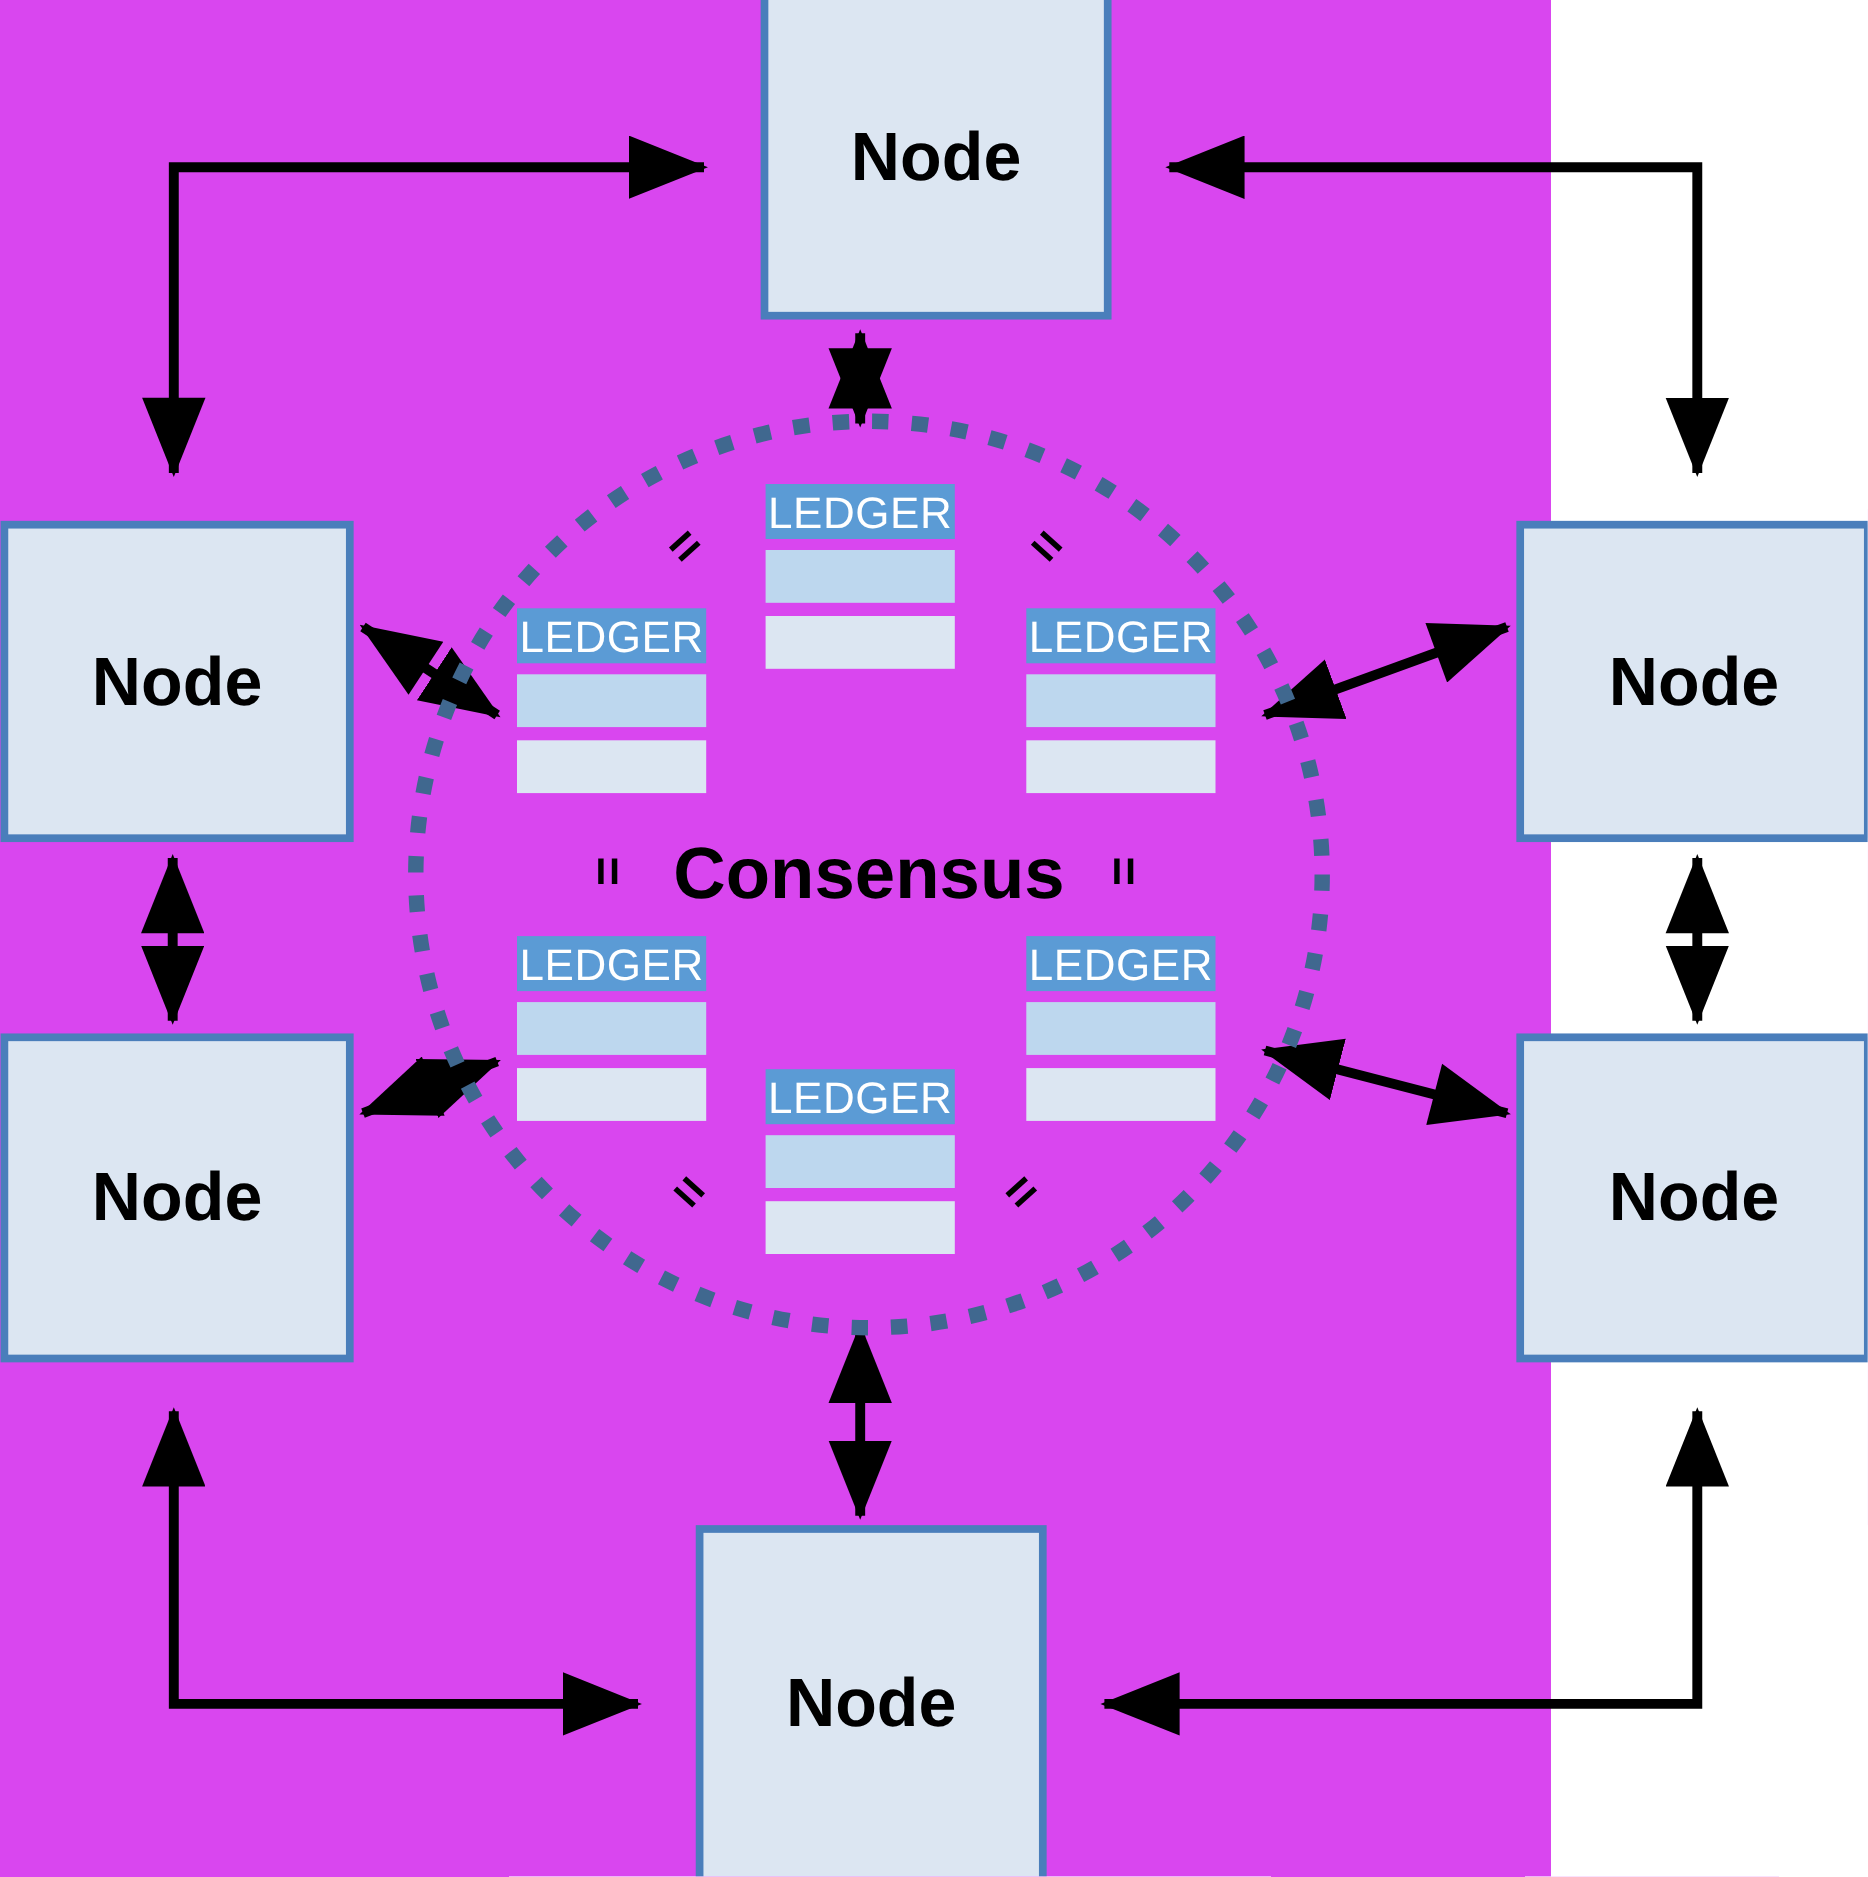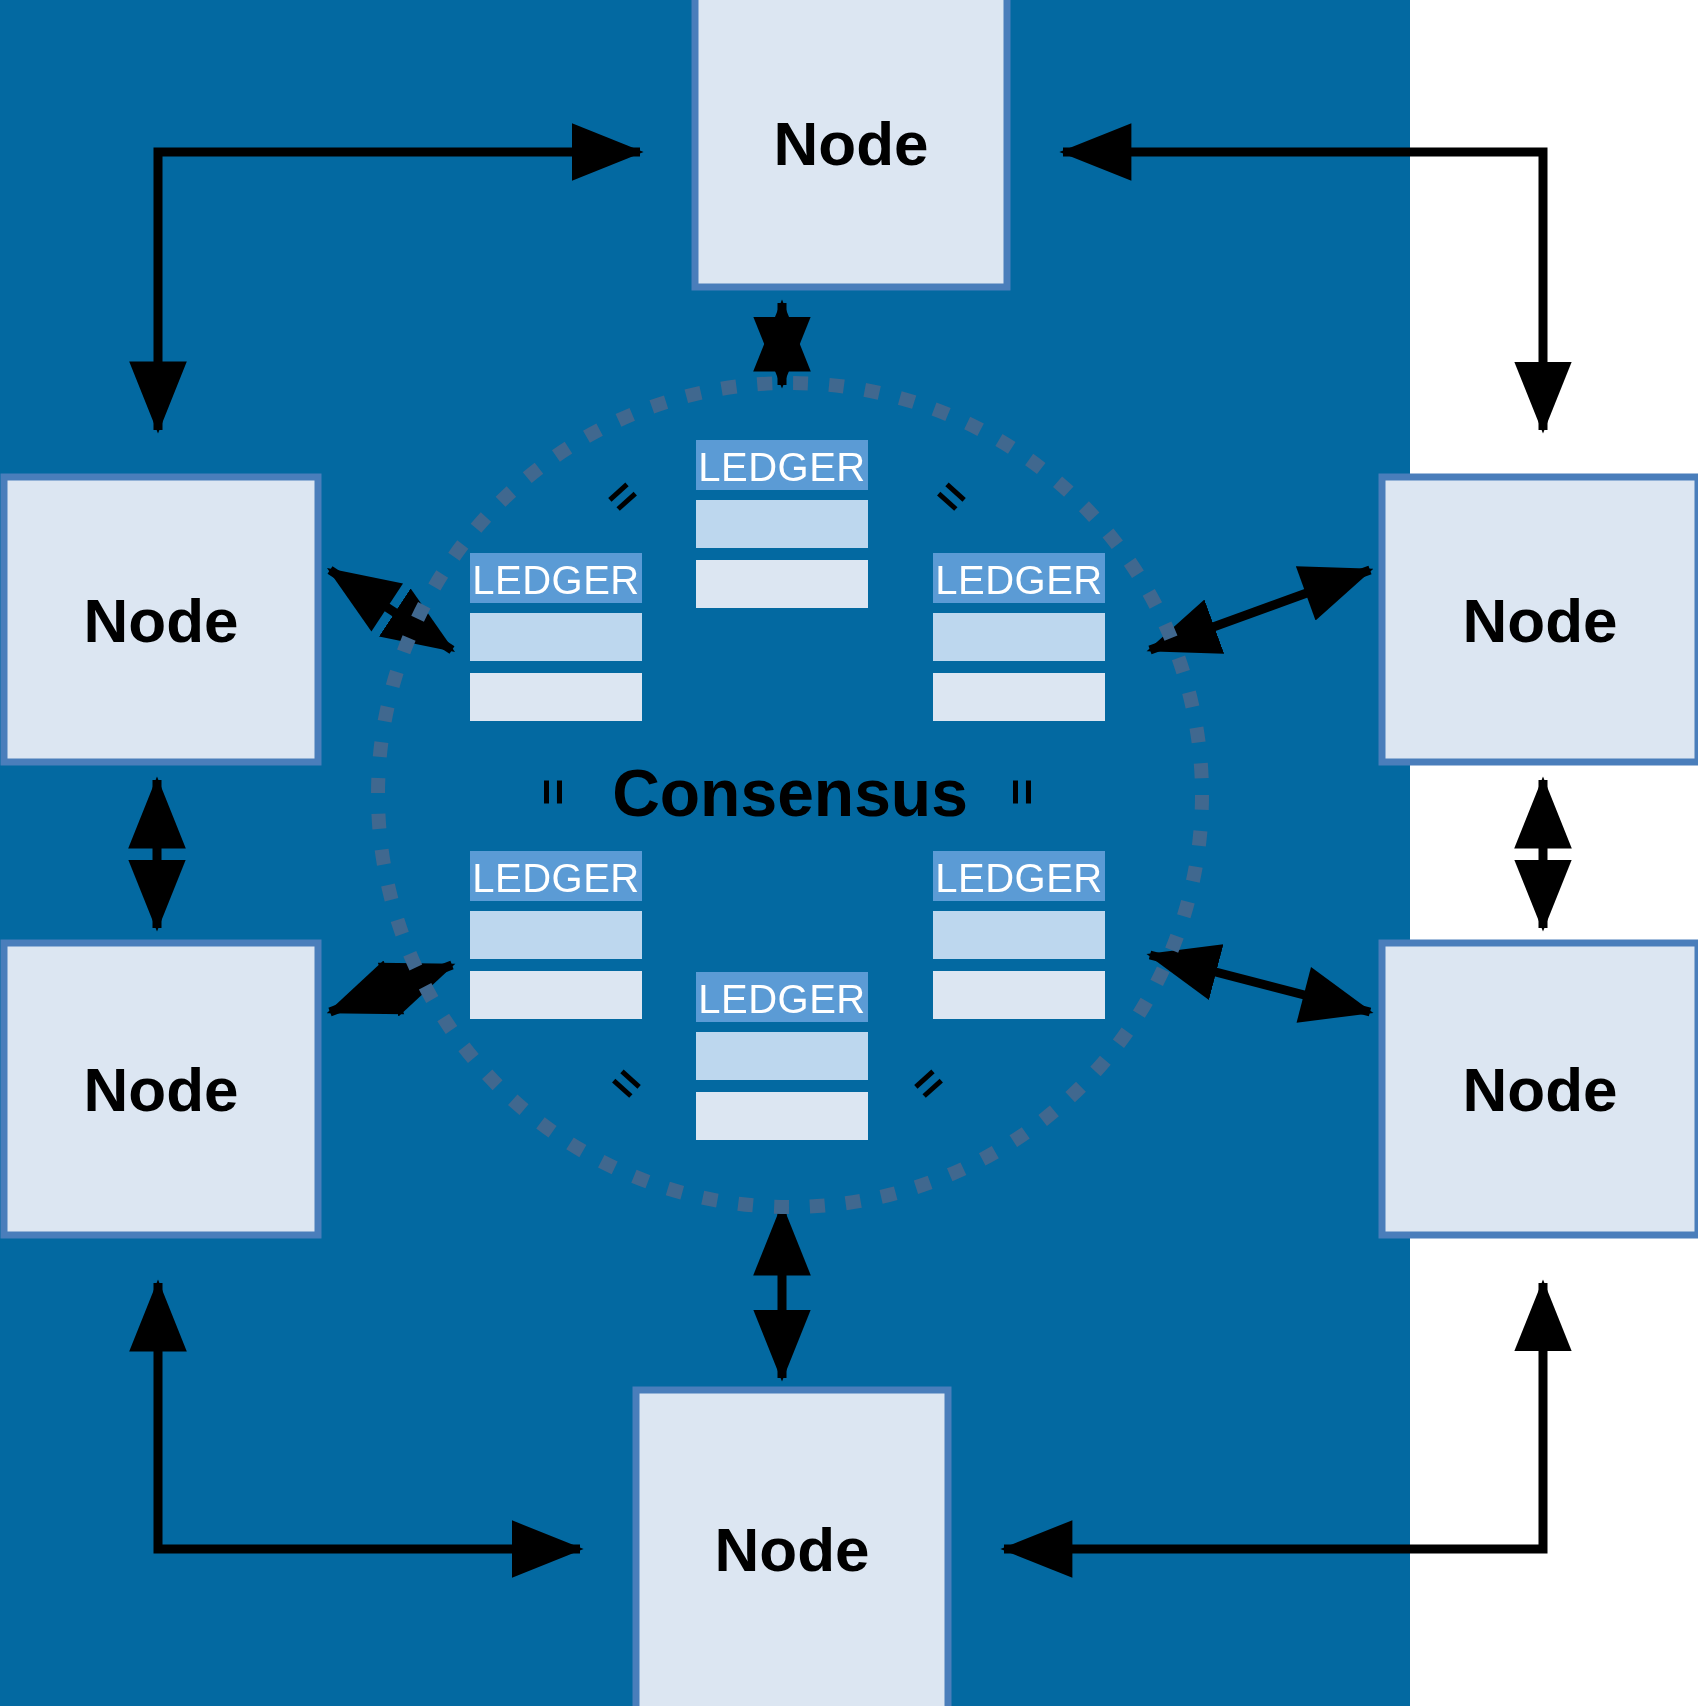--- a/index.html
+++ b/index.html
@@ -11,21 +11,21 @@
   body {
     width: 1698px;
     height: 1706px;
     font-family: "Liberation Sans", sans-serif;
     overflow: hidden;
   }
   #diagram-root {
     position: relative;
     width: 1410px;
     height: 1706px;
-    background: #0369a1;
+    background: #d946ef;
   }
   #diagram-svg {
     position: absolute;
     left: 0;
     top: 0;
     width: 1698px;
     height: 1706px;
   }
   .node-label {
     font-family: "Liberation Sans", sans-serif;

